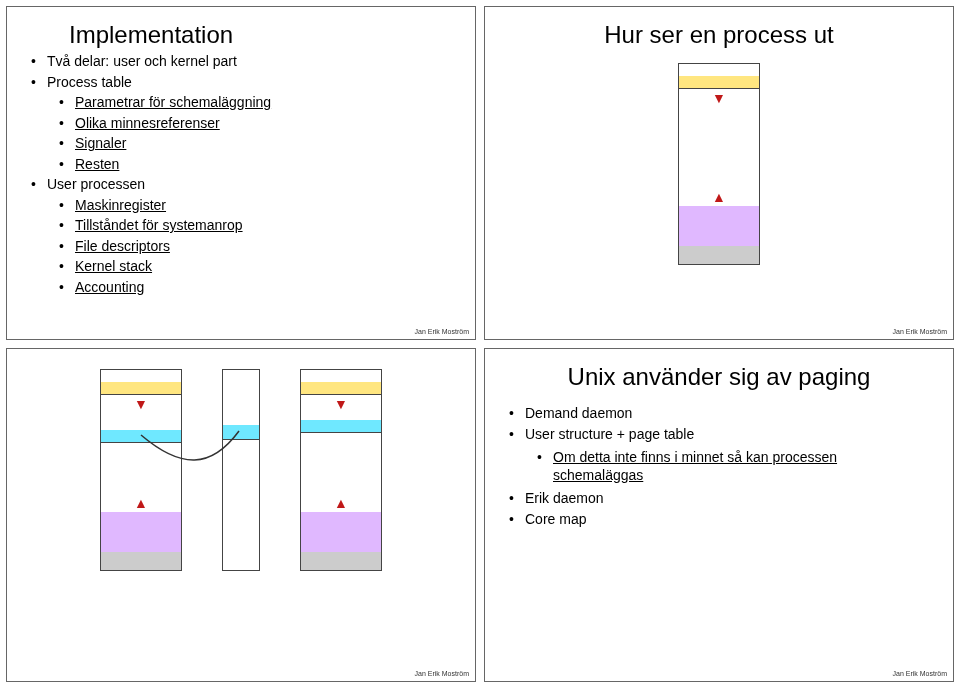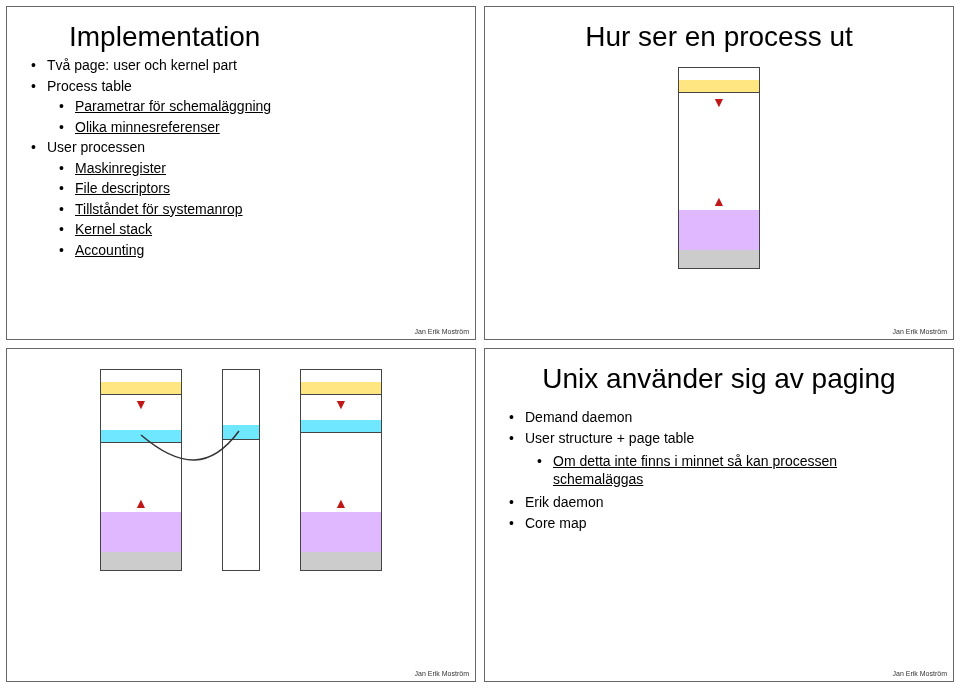--- a/index.html
+++ b/index.html
@@ -18,21 +18,21 @@
     box-sizing: border-box;
   }
   .slide {
     border: 1px solid #666;
     position: relative;
     padding: 14px 24px 22px 24px;
     box-sizing: border-box;
     overflow: hidden;
   }
   .title {
-    font-size: 28px;
+    font-size: 24px;
     font-weight: 400;
     text-align: center;
     margin: 0 0 14px 0;
   }
   .title-left {
     text-align: left;
     padding-left: 38px;
     margin-bottom: 4px;
   }
   .author {
@@ -121,32 +121,34 @@
   .s4-bullets ul.bullets > li { margin: 6px 0; }
 
   .s1-bullets > li { margin: 2px 0; }
 </style>
 </head>
 <body>
 
 <div class="slide">
   <h1 class="title title-left">Implementation</h1>
   <ul class="bullets s1-bullets">
-    <li><span>Två page: user och kernel part</span></li>
+    <li><span>Två delar: user och kernel part</span></li>
     <li><span>Process table</span>
       <ul class="bullets">
         <li><span>Parametrar för schemaläggning</span></li>
         <li><span>Olika minnesreferenser</span></li>
+        <li><span>Signaler</span></li>
+        <li><span>Resten</span></li>
       </ul>
     </li>
     <li><span>User processen</span>
       <ul class="bullets">
         <li><span>Maskinregister</span></li>
+        <li><span>Tillståndet för systemanrop</span></li>
         <li><span>File descriptors</span></li>
-        <li><span>Tillståndet för systemanrop</span></li>
         <li><span>Kernel stack</span></li>
         <li><span>Accounting</span></li>
       </ul>
     </li>
   </ul>
   <div class="author">Jan Erik Moström</div>
 </div>
 
 <div class="slide">
   <h1 class="title">Hur ser en process ut</h1>

